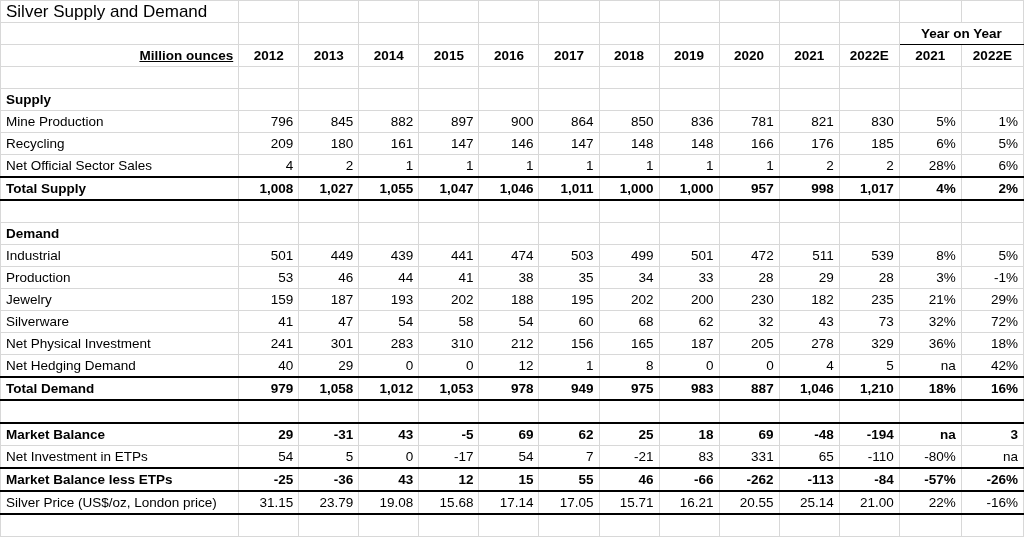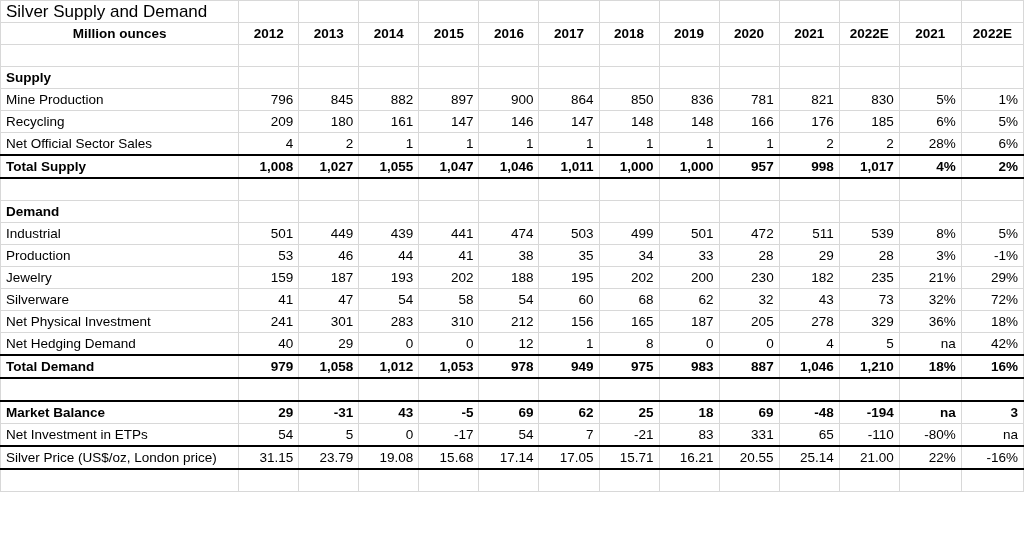--- a/index.html
+++ b/index.html
@@ -41,21 +41,21 @@
   td.label { text-align: left; }
   td.num   { text-align: right; }
 
   .bold { font-weight: bold; }
   .title-cell {
     font-size: 17px;
     text-align: left;
     padding-left: 6px;
   }
   .hdr { font-weight: bold; text-align: center; }
-  .hdr-left { font-weight: bold; text-align: center; }
+  .hdr-left { font-weight: bold; text-align: right; text-decoration: underline; }
   .bot-rule   { border-bottom: 2px solid #000000 !important; }
 
   .yoy-group-label {
     font-weight: bold;
     text-align: center;
     border-bottom: 1px solid #000000 !important;
   }
   .blank-row td { height: 21px; }
 </style>
 </head>
@@ -91,20 +91,35 @@
         <td></td>
         <td></td>
         <td></td>
         <td></td>
         <td></td>
         <td></td>
         <td></td>
         <td></td>
       </tr>
 
+      <tr>
+        <td></td>
+        <td></td>
+        <td></td>
+        <td></td>
+        <td></td>
+        <td></td>
+        <td></td>
+        <td></td>
+        <td></td>
+        <td></td>
+        <td></td>
+        <td></td>
+        <td class="yoy-group-label" colspan="2">Year on Year</td>
+      </tr>
 
       <tr>
         <td class="hdr-left">Million ounces</td>
         <td class="hdr">2012</td>
         <td class="hdr">2013</td>
         <td class="hdr">2014</td>
         <td class="hdr">2015</td>
         <td class="hdr">2016</td>
         <td class="hdr">2017</td>
         <td class="hdr">2018</td>
@@ -416,20 +431,36 @@
         <td class="num bot-rule">7</td>
         <td class="num bot-rule">-21</td>
         <td class="num bot-rule">83</td>
         <td class="num bot-rule">331</td>
         <td class="num bot-rule">65</td>
         <td class="num bot-rule">-110</td>
         <td class="num bot-rule">-80%</td>
         <td class="num bot-rule">na</td>
       </tr>
 
+      <tr>
+        <td class="label bold bot-rule">Market Balance less ETPs</td>
+        <td class="num bold bot-rule">-25</td>
+        <td class="num bold bot-rule">-36</td>
+        <td class="num bold bot-rule">43</td>
+        <td class="num bold bot-rule">12</td>
+        <td class="num bold bot-rule">15</td>
+        <td class="num bold bot-rule">55</td>
+        <td class="num bold bot-rule">46</td>
+        <td class="num bold bot-rule">-66</td>
+        <td class="num bold bot-rule">-262</td>
+        <td class="num bold bot-rule">-113</td>
+        <td class="num bold bot-rule">-84</td>
+        <td class="num bold bot-rule">-57%</td>
+        <td class="num bold bot-rule">-26%</td>
+      </tr>
 
       <tr>
         <td class="label bot-rule">Silver Price (US$/oz, London price)</td>
         <td class="num bot-rule">31.15</td>
         <td class="num bot-rule">23.79</td>
         <td class="num bot-rule">19.08</td>
         <td class="num bot-rule">15.68</td>
         <td class="num bot-rule">17.14</td>
         <td class="num bot-rule">17.05</td>
         <td class="num bot-rule">15.71</td>

